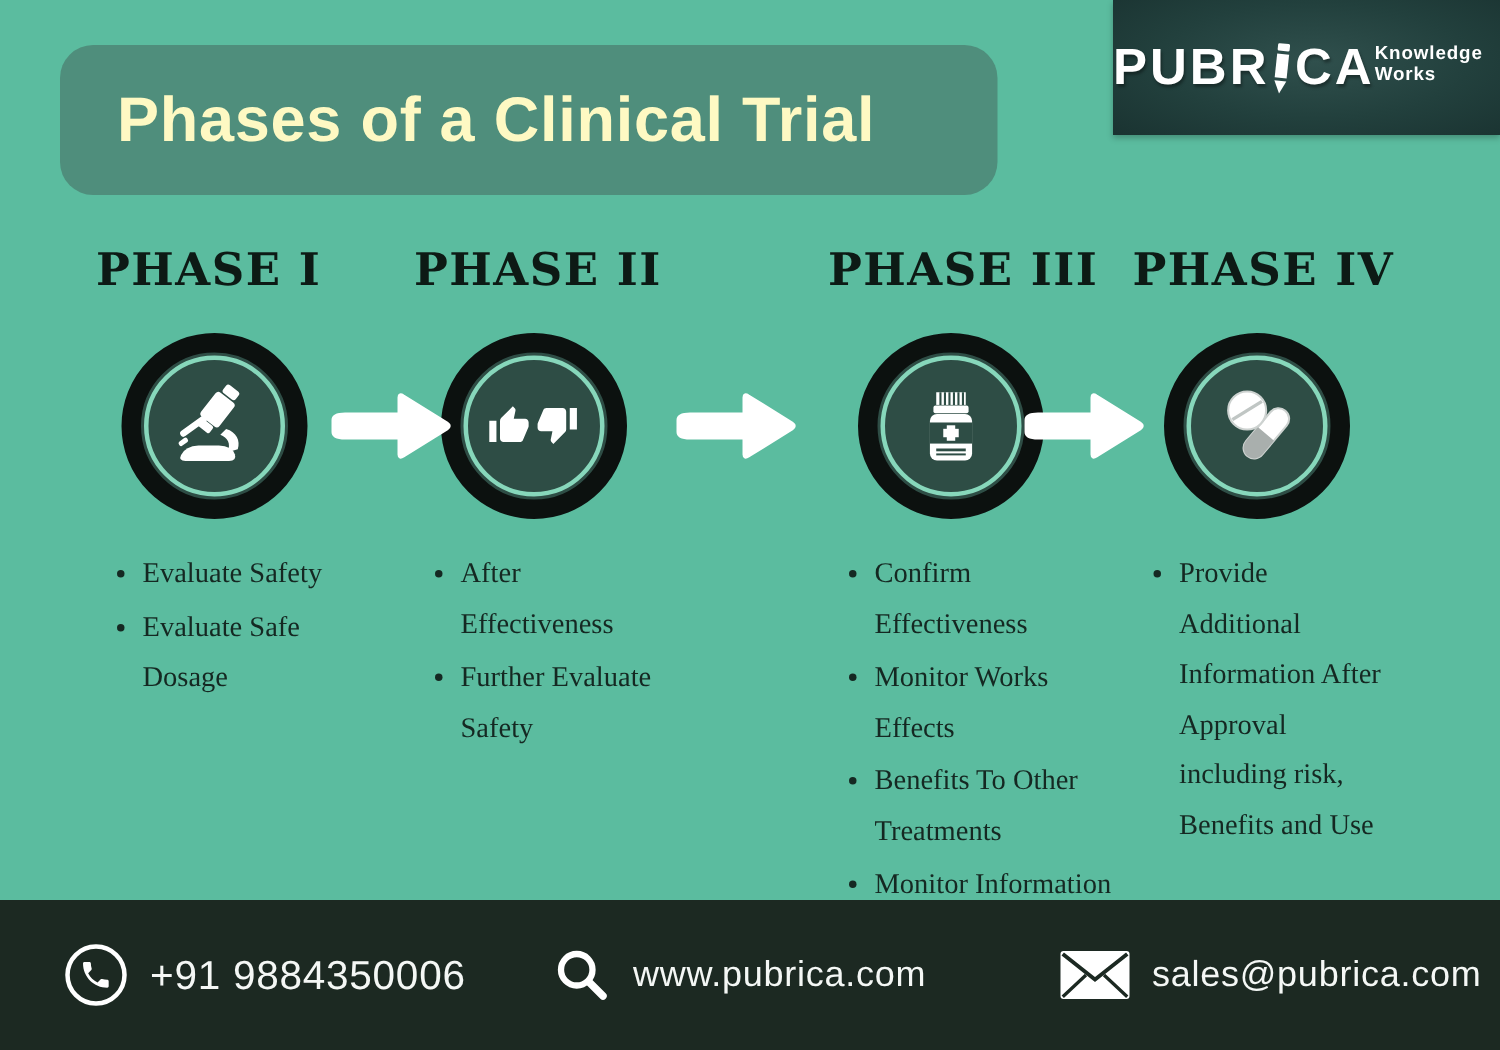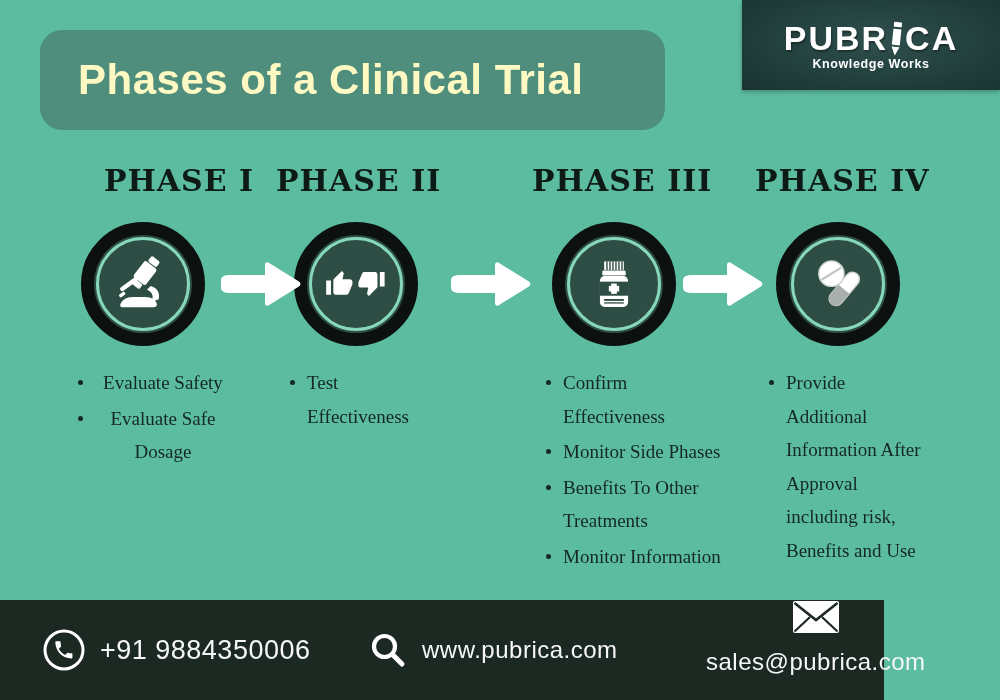--- a/index.html
+++ b/index.html
@@ -30,23 +30,23 @@
   .logo-box{
     position:absolute;left:742px;top:0;width:258px;height:90px;
     background:radial-gradient(ellipse at 52% 45%, #30504d 0%, #22403d 55%, #1a3331 100%);
     display:flex;flex-direction:column;align-items:center;justify-content:center;
     box-shadow:0 2px 4px rgba(0,0,0,.25);
   }
   .brand-row{display:flex;align-items:center;color:var(--white);
     font-weight:800;font-size:34px;letter-spacing:2px;line-height:34px;
     text-shadow:1px 2px 2px rgba(0,0,0,.35);}
   .brand-pencil{display:inline-flex;margin:0 2px;transform:rotate(6deg);}
-  .brand-block{display:flex;flex-direction:column;}
+  .brand-block{display:flex;flex-direction:row;}
   .logo-tagline{color:var(--white);font-size:12.5px;font-weight:700;letter-spacing:.6px;
-    text-align:center;margin-top:1px;}
+    text-align:left;margin-top:1px;}
 
   
   .phase-col{position:absolute;top:160px;width:230px;height:440px;}
   .phase-col h2{
     font-family:"DejaVu Serif","Liberation Serif",serif;
     font-size:30px;font-weight:700;color:#0d1a15;letter-spacing:1px;line-height:42px;
   }
   .badge{
     position:absolute;top:62px;width:124px;height:124px;border-radius:50%;
     background:var(--icon_circle);border:13px solid var(--outline_black);
@@ -58,41 +58,41 @@
   .badge svg{position:relative;z-index:1;}
   .bullets{position:absolute;top:206px;left:12px;list-style:none;}
   .bullets li{
     position:relative;padding-left:19px;margin-bottom:2px;
     font-size:19px;line-height:33.5px;color:var(--text_dark);font-weight:500;font-family:Liberation Serif, serif;
   }
   .bullets li::before{
     content:"";position:absolute;left:2px;top:14px;width:5px;height:5px;border-radius:50%;
     background:var(--text_dark);
   }
-  #col1{left:64px;text-align:center;}  #col1 .bullets{width:155px;}
+  #col1{left:64px;}  #col1 .bullets{width:155px;}
   #col2{left:276px;} #col2 .bullets{width:152px;}
-  #col3{left:532px;} #col3 .bullets{width:184px;}
+  #col3{left:552px;} #col3 .bullets{width:184px;}
   #col4{left:755px;} #col4 .bullets{width:155px;}
   #col1 .badge{left:17px;} #col2 .badge{left:18px;} #col3 .badge{left:20px;} #col4 .badge{left:21px;}
 
   
   .arrow{position:absolute;top:261px;width:82px;height:46px;}
   #arrow1{left:220px;} #arrow2{left:450px;} #arrow3{left:682px;}
 
   
   .footer{
-    position:absolute;left:0;bottom:0;width:884px;height:100px;
+    position:absolute;left:0;bottom:0;width:1000px;height:100px;
     background:var(--footer_background);
   }
   .footer-item{position:absolute;top:0;height:100px;display:flex;align-items:center;gap:14px;
     color:#f4f7f5;cursor:pointer;}
   .footer-item .label{letter-spacing:.5px;font-weight:400;}
   #f-phone{left:42px;}   #f-phone .label{font-size:27px;}
   #f-web{left:368px;}    #f-web .label{font-size:24px;}
-  #f-mail{left:706px;flex-direction:column;}   #f-mail .label{font-size:24px;}
+  #f-mail{left:706px;}   #f-mail .label{font-size:24px;}
 </style>
 </head>
 <body>
 
 <div class="canvas">
 
   <div class="title-box">
     <h1>Phases of a Clinical Trial</h1>
   </div>
 
@@ -140,42 +140,43 @@
     <h2>PHASE II</h2>
     <div class="badge">
       <svg width="62" height="34" viewBox="0 0 52 26">
         <g fill="#ffffff">
           <path transform="translate(0,1)" d="M1 21h4V9H1v12zM23 10c0-1.1-.9-2-2-2h-6.31l.95-4.57.03-.32c0-.41-.17-.79-.44-1.06L14.17 1 7.58 7.59C7.22 7.95 7 8.45 7 9v10c0 1.1.9 2 2 2h9c.83 0 1.54-.5 1.84-1.22l3.02-7.05c.09-.23.14-.47.14-.72v-2z"></path>
           <path transform="translate(27,0)" d="M15 3H6c-.83 0-1.54.5-1.84 1.22l-3.02 7.05c-.09.23-.14.47-.14.73v2c0 1.1.9 2 2 2h6.31l-.95 4.57-.03.32c0 .41.17.79.44 1.06L9.83 23l6.59-6.59c.36-.36.58-.86.58-1.41V5c0-1.1-.9-2-2-2zm4 0v12h4V3h-4z"></path>
         </g>
       </svg>
     </div>
     <ul class="bullets">
-      <li>Test Effectiveness</li>
+      <li>After Effectiveness</li>
+      <li>Further Evaluate Safety</li>
     </ul>
   </div>
 
   <div class="phase-col" id="col3">
     <h2>PHASE III</h2>
     <div class="badge">
       <svg width="60" height="60" viewBox="0 0 64 64">
         <rect x="21.5" y="8" width="21" height="9" fill="#ffffff"></rect>
         <path d="M24.5 8v9 M27.7 8v9 M30.9 8v9 M34.1 8v9 M37.3 8v9 M40.5 8v9" stroke="#2e4d45" stroke-width="1.5"></path>
         <rect x="19.5" y="17.5" width="25" height="5.5" rx="1.5" fill="#ffffff"></rect>
         <rect x="17" y="23.5" width="30" height="33" rx="5" fill="#ffffff"></rect>
         <rect x="17" y="29.5" width="30" height="15" fill="#2e4d45"></rect>
         <rect x="29" y="31.5" width="6" height="11" fill="#ffffff"></rect>
         <rect x="26.5" y="34" width="11" height="6" fill="#ffffff"></rect>
         <rect x="21.5" y="48" width="21" height="2" fill="#2e4d45"></rect>
         <rect x="21.5" y="51.5" width="21" height="1.4" fill="#2e4d45"></rect>
       </svg>
     </div>
     <ul class="bullets">
       <li>Confirm Effectiveness</li>
-      <li>Monitor Side Phases</li>
+      <li>Monitor Works Effects</li>
       <li>Benefits To Other Treatments</li>
       <li>Monitor Information</li>
     </ul>
   </div>
 
   <div class="phase-col" id="col4">
     <h2>PHASE IV</h2>
     <div class="badge">
       <svg width="60" height="60" viewBox="0 0 64 64">
         <g transform="rotate(40 38 38)">

